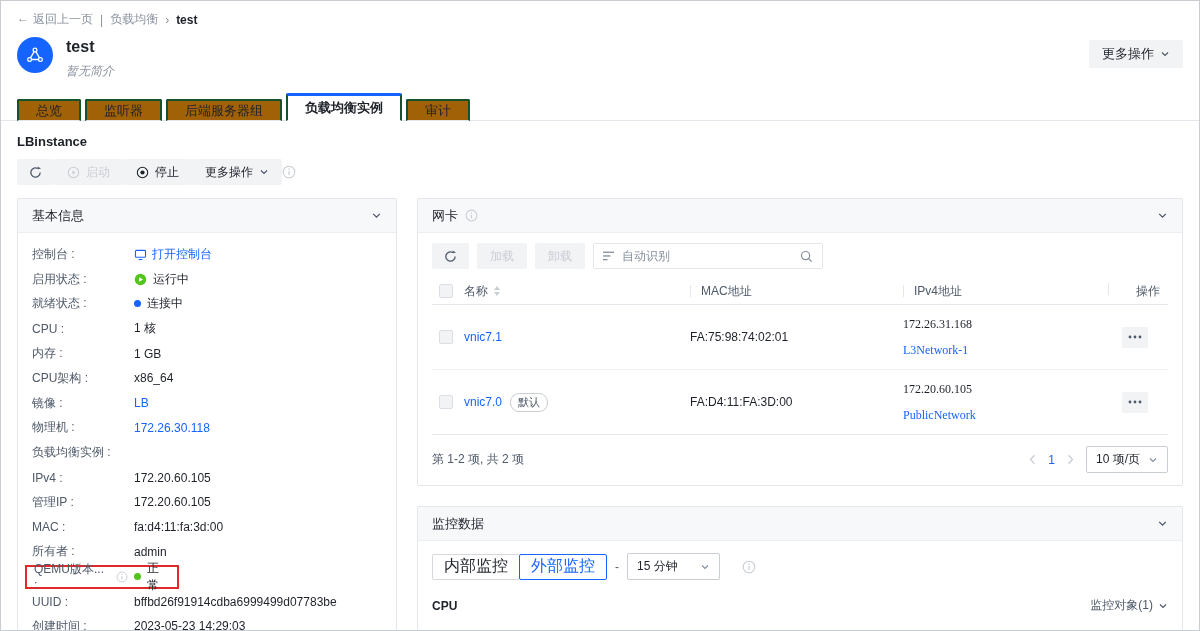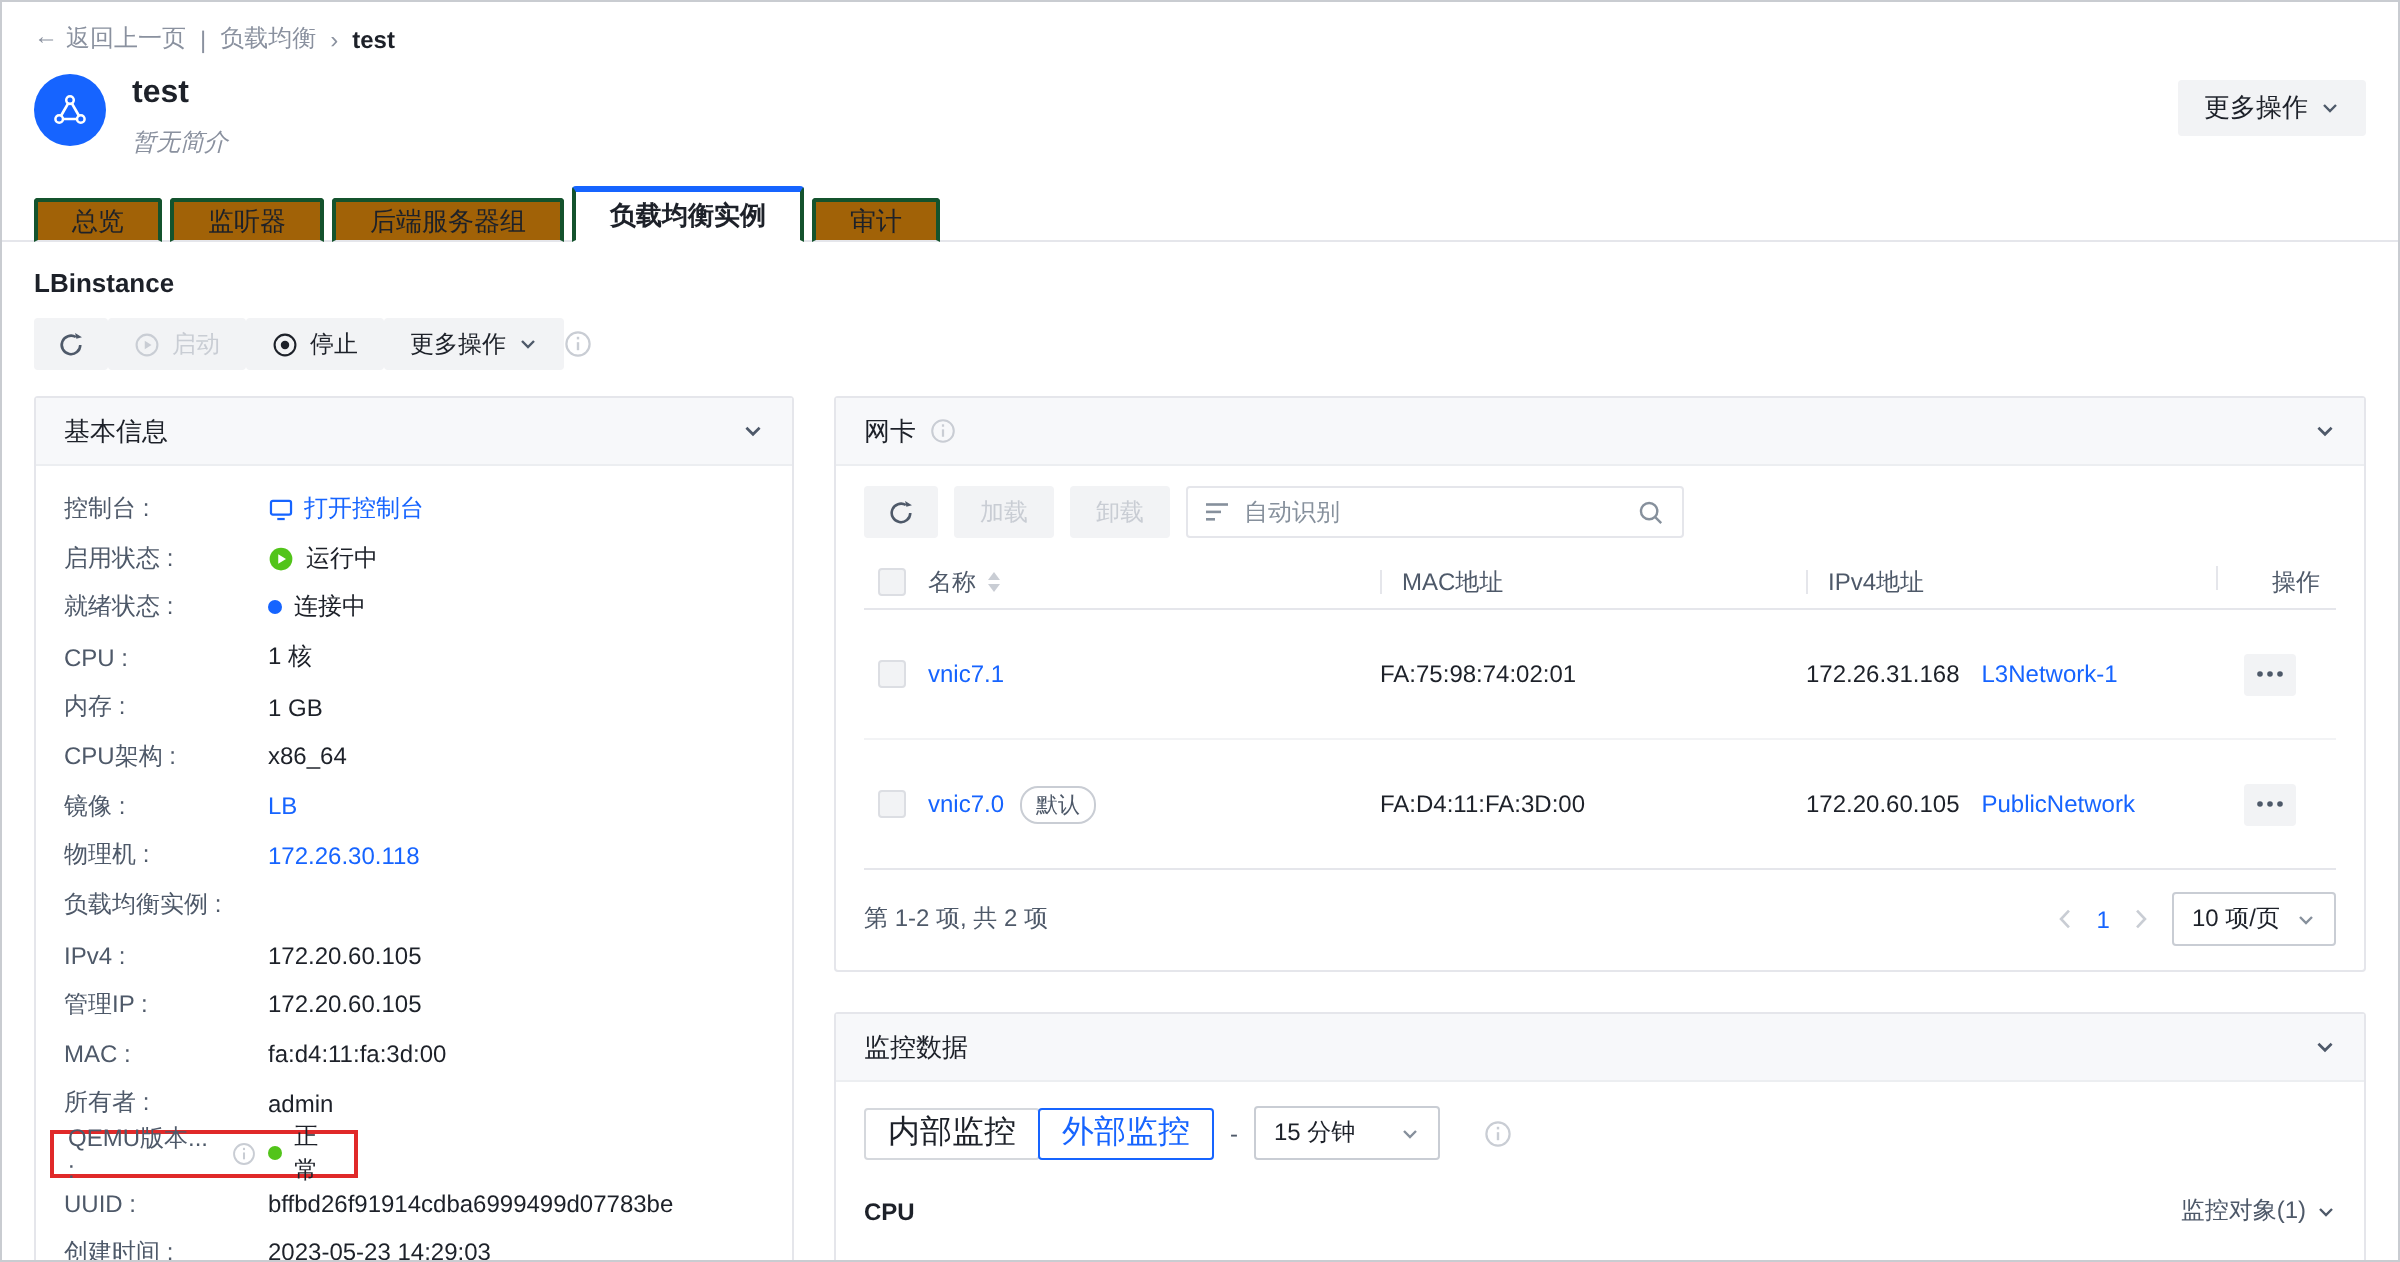--- a/index.html
+++ b/index.html
@@ -65,41 +65,41 @@
               padding:0 7px; margin-left:-7px; width:154px; font-size:12px; }
   .qemu-box .ql { color:#4e5969; }
   .qemu-box .ql::after { content:" :"; margin-left:2px; }
   .qemu-box .qi { margin:0 6px 0 7px; }
 
   
   .right-col { flex:1; min-width:0; display:flex; flex-direction:column; gap:20px; }
 
   
   .nic-toolbar { display:flex; align-items:center; gap:8px; padding:10px 14px 9px; }
-  .searchbox { width:249px; height:26px; border:1px solid #e5e6eb; border-radius:2px;
+  .searchbox { width:230px; height:26px; border:1px solid #e5e6eb; border-radius:2px;
                display:flex; align-items:center; gap:7px; padding:0 9px; font-size:12px; color:#86909c;
                cursor:text; }
   .searchbox .mag { margin-left:auto; display:inline-flex; }
   .tbl { padding:0 14px; }
   .thead { display:flex; align-items:center; height:27px; font-size:12px; color:#4e5969;
            border-bottom:1px solid #e5e6eb; }
   .tr { display:flex; align-items:center; height:65px; border-bottom:1px solid #f2f3f5; font-size:12px; }
   .tr:last-child { border-bottom:1px solid #e5e6eb; }
   .col-check { width:32px; display:flex; }
   .col-name { width:226px; display:flex; align-items:center; }
   .col-mac { width:213px; display:flex; align-items:center; }
   .col-ip { width:205px; display:flex; align-items:center; }
   .col-act { flex:1; display:flex; align-items:flex-start; }
   .thead .colsep { width:1px; height:12px; background:#e5e6eb; margin-right:10px; }
   .cb { width:14px; height:14px; border:1px solid #dcdee3; background:#f2f3f5; border-radius:2px;
         margin-left:7px; cursor:pointer; flex:none; }
   .sortico { display:inline-flex; margin-left:5px; cursor:pointer; }
   .badge { border:1px solid #c9cdd4; border-radius:9px; padding:1px 7px; font-size:11px;
            color:#4e5969; margin-left:8px; white-space:nowrap; }
-  .ipstack { display:flex; flex-direction:row; gap:11px; }
+  .ipstack { display:flex; flex-direction:column; gap:11px;font-family:Liberation Serif, serif; }
   .dots-btn { width:26px; height:21px; background:#f2f3f5; border-radius:2px; display:flex;
               align-items:center; justify-content:center; cursor:pointer; margin-left:14px; }
   .th-act { margin-left:auto; padding-right:8px; }
   .nic-footer { display:flex; align-items:center; padding:11px 14px 12px; font-size:12px; color:#4e5969; }
   .pager { margin-left:auto; display:flex; align-items:center; gap:11px; }
   .pg-arrow { color:#c9cdd4; display:inline-flex; cursor:pointer; }
   .pg-num { color:#1664ff; cursor:pointer; }
   .select { height:27px; border:1px solid #c9cdd4; border-radius:2px; display:inline-flex;
             align-items:center; gap:8px; padding:0 9px; font-size:12px; color:#1d2129; cursor:pointer;
             background:#fff; }

